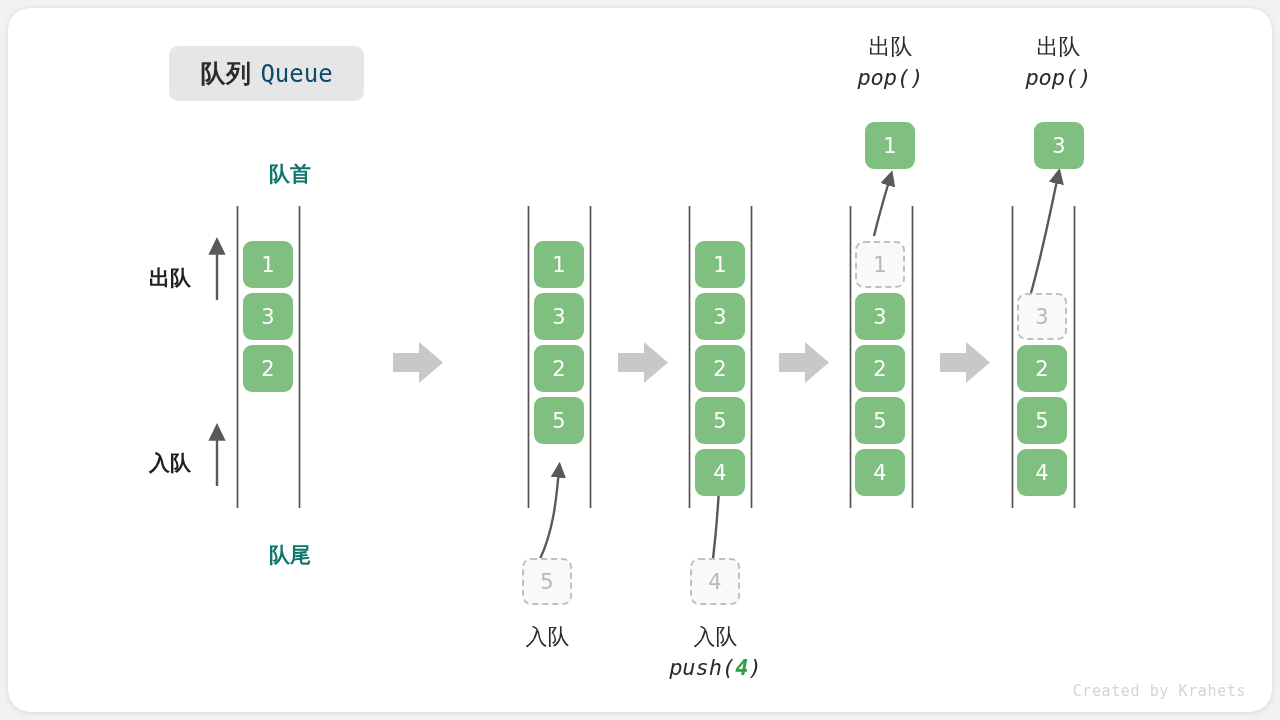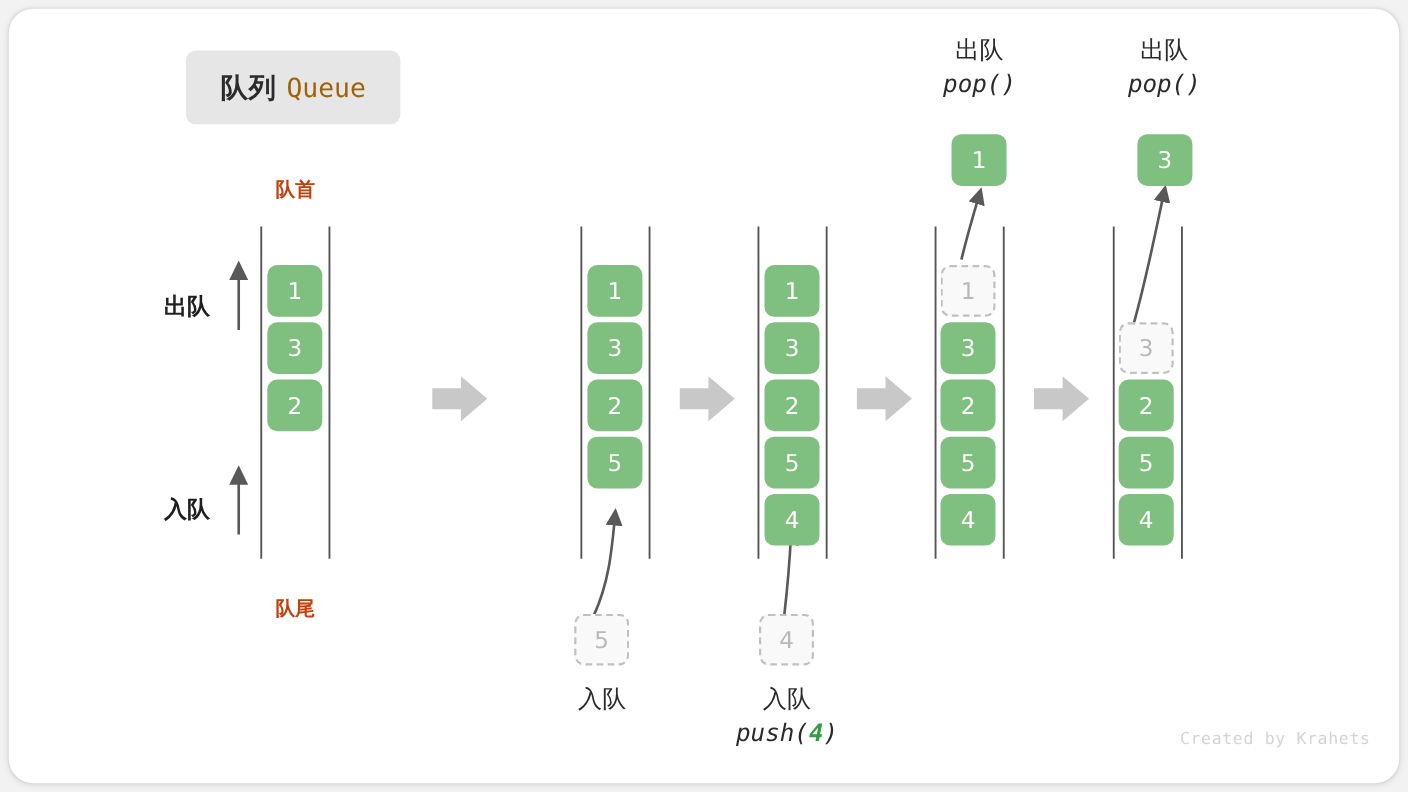--- a/index.html
+++ b/index.html
@@ -30,46 +30,46 @@
     box-shadow: 0 1px 6px rgba(0,0,0,0.10), 0 0 2px rgba(0,0,0,0.06);
     overflow: hidden;
   }
   .abs { position: absolute; }
 
   
   #title-badge {
     left: 161px;
     top: 38px;
     width: 195px;
-    height: 67px;
+    height: 55px;
     background: #e6e6e6;
     border-radius: 9px;
     display: flex;
     align-items: center;
     justify-content: center;
     gap: 9px;
   }
   #title-cn {
     font-size: 25px;
     font-weight: bold;
     color: #2b2b2b;
     letter-spacing: 0.5px;
   }
   #title-en {
     font-family: "DejaVu Sans Mono", monospace;
     font-size: 24px;
-    color: #a16207;
+    color: #0c4a6e;
   }
 
   
   .col-head {
-    font-size: 18px;
-    font-weight: bold;
-    color: #c2410c;
-    text-align: center;
+    font-size: 21px;
+    font-weight: bold;
+    color: #0f766e;
+    text-align: right;
     white-space: nowrap;
   }
 
   
   .cell {
     width: 50px;
     height: 47px;
     border-radius: 9px;
     display: flex;
     align-items: center;
@@ -114,21 +114,21 @@
     font-style: italic;
   }
   .op-caption .op-code .arg {
     color: #2f9e44;
     font-weight: bold;
   }
 
   
   #footer {
     right: 26px;
-    bottom: 32px;
+    bottom: 12px;
     font-family: "DejaVu Sans Mono", monospace;
     font-size: 15px;
     color: #d4d4d4;
     letter-spacing: 0.6px;
   }
 
   svg.overlay {
     position: absolute;
     left: 0;
     top: 0;

